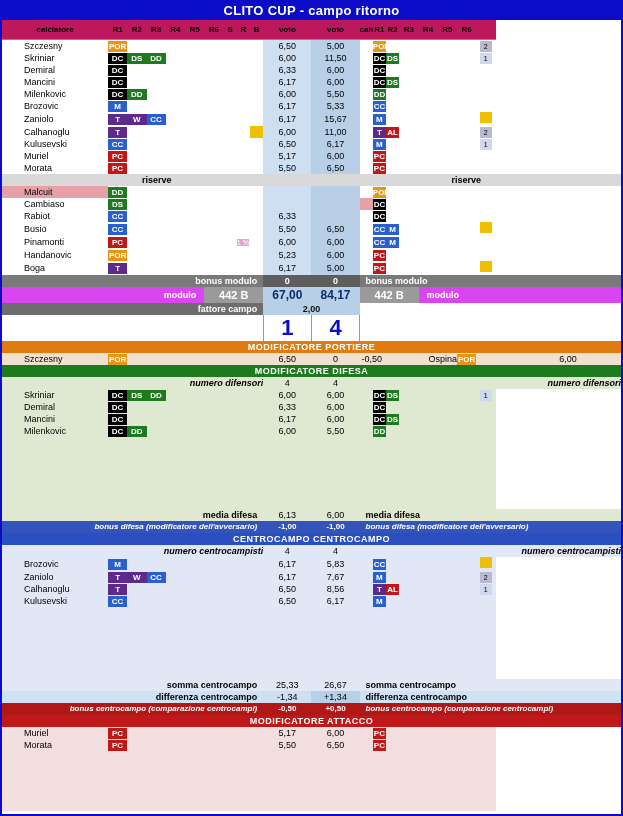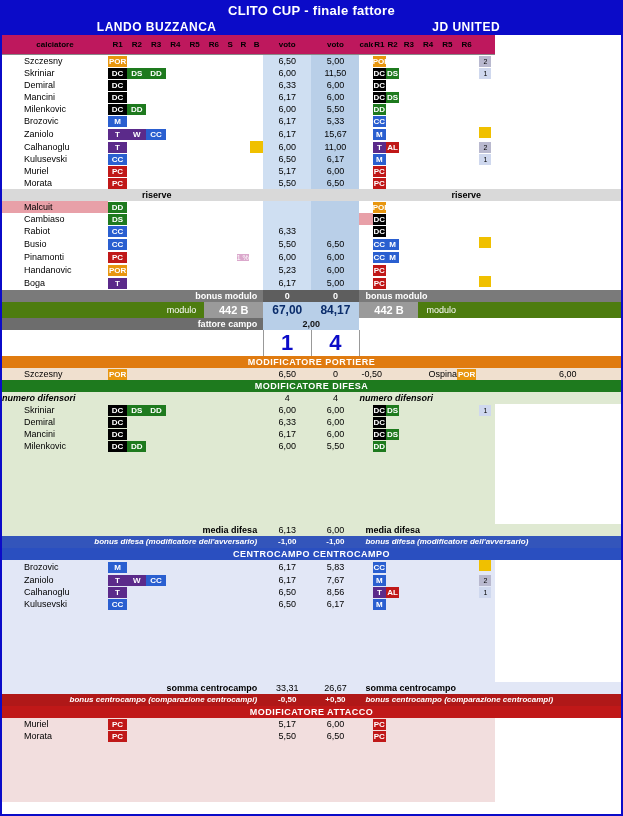--- a/index.html
+++ b/index.html
@@ -41,58 +41,58 @@
   .r-al  { background:#c01818; color:#ffffff; }
 
   .mark-a { background:#f0c000; }
 
   .riserve-hdr { background:#d9d9d9; font-weight:bold; text-align:center; font-size:9px; height:12px; }
   .pink { background:#e8a0a8; }
 
   .bonusmod { background:#7a7a7a; color:#ffffff; font-weight:bold; text-align:right; padding-right:6px; font-size:9px; }
   .bonusmod.l { text-align:left; padding-left:6px; }
   .bonusval { background:#5e5e5e; color:#ffffff; font-weight:bold; text-align:center; font-size:9px; }
-  .modulo-lbl { background:#4d7c0f; color:#ffffff; font-weight:normal; text-align:right; padding-right:8px; font-size:9px; }
+  .modulo-lbl { background:#d946ef; color:#ffffff; font-weight:bold; text-align:right; padding-right:8px; font-size:9px; }
   .modulo-lbl.l { text-align:left; padding-left:8px; }
   .modulo-val { background:#9a9a9a; color:#ffffff; font-weight:bold; text-align:center; font-size:11px; }
   .tot-val { background:#b8cfe8; color:#0b2d6b; font-weight:bold; text-align:center; font-size:12px; }
   .fattore { background:#6d6d6d; color:#ffffff; font-weight:bold; text-align:right; padding-right:6px; font-size:9px; }
   .fattore-val { background:#b8cfe8; color:#111; font-weight:bold; text-align:center; font-size:9px; }
 
   .goal-l { background:#ffffff; color:#0b0bc8; font-weight:bold; font-size:22px; text-align:center; height:26px; line-height:26px; border-left:1px solid #999; border-right:1px solid #999;}
   .goal-r { background:#ffffff; color:#0b0bc8; font-weight:bold; font-size:22px; text-align:center; height:26px; line-height:26px; border-left:1px solid #999; border-right:1px solid #999;}
 
   .band { color:#ffffff; font-weight:bold; text-align:center; font-size:9px; height:12px; line-height:12px; letter-spacing:0.5px; }
   .band-por { background:#e07b10; }
   .band-dif { background:#1e7a1e; }
   .band-cen { background:#2a4fc0; }
   .band-att { background:#c01818; }
 
   .sec-por td { background:#f0e0cf; }
   .sec-dif td { background:#dfe9d2; }
   .sec-cen td { background:#e2e7f6; }
   .sec-att td { background:#f2dede; }
 
-  .subhdr { font-style:italic; font-weight:bold; text-align:left; font-size:9px;margin-top:24px; }
+  .subhdr { font-style:italic; font-weight:bold; text-align:right; font-size:9px;margin-top:24px; }
   .sumlbl { font-weight:bold; text-align:right; padding-right:6px; font-size:9px; }
   .sumlbl.l { text-align:left; padding-left:6px; }
   .bonusrow { background:#3355bb; color:#ffffff; font-style:italic; font-weight:bold; text-align:right; padding-right:6px; font-size:8px; }
   .bonusrow.l { text-align:left; padding-left:6px; }
   .bonusrow-val { background:#3355bb; color:#ffffff; font-weight:bold; text-align:center; font-size:8px; }
   .bonusrow-red { background:#b01818; color:#ffffff; font-style:italic; font-weight:bold; text-align:right; padding-right:6px; font-size:8px; }
   .bonusrow-red.l { text-align:left; padding-left:6px; }
   .bonusrow-red-val { background:#b01818; color:#ffffff; font-weight:bold; text-align:center; font-size:8px; }
   .cmpblue { background:#cfe2f3; }
 </style>
 </head>
 <body>
 
 <div class="page">
 
-  <div class="title-bar">CLITO CUP - finale fattore</div>
+  <div class="title-bar">CLITO CUP - campo ritorno</div>
 
   <table>
     <colgroup>
       <col style="width:88px">
         <col style="width:16px">
         <col style="width:16px">
         <col style="width:16px">
         <col style="width:16px">
         <col style="width:16px">
         <col style="width:16px">
@@ -107,24 +107,20 @@
       <col style="width:16px">
         <col style="width:16px">
         <col style="width:16px">
         <col style="width:16px">
         <col style="width:16px">
         <col style="width:16px">
       <col style="width:88px">
     </colgroup>
 
     <tbody>
-        <tr>
-      <td class="teamhdr" colspan="11">LANDO BUZZANCA</td>
-      <td class="teamhdr" colspan="11">JD UNITED</td>
-    </tr>
 
     <tr>
       <td class="colhdr">calciatore</td>
       <td class="colhdr">R1</td>
       <td class="colhdr">R2</td>
       <td class="colhdr">R3</td>
       <td class="colhdr">R4</td>
       <td class="colhdr">R5</td>
       <td class="colhdr">R6</td>
       <td class="colhdr">S</td>
@@ -842,20 +838,26 @@
     <tr>
       <td class="bonusrow" colspan="10">bonus difesa (modificatore dell'avversario)</td>
       <td class="bonusrow-val">-1,00</td>
       <td class="bonusrow-val">-1,00</td>
       <td class="bonusrow l" colspan="10">bonus difesa (modificatore dell'avversario)</td>
     </tr>
 
     <tr>
       <td class="band band-cen" colspan="22">CENTROCAMPO CENTROCAMPO</td>
     </tr>
+    <tr class="sec-cen">
+      <td class="subhdr" colspan="10">numero centrocampisti</td>
+      <td class="voto">4</td>
+      <td class="voto2">4</td>
+      <td class="subhdr" colspan="10">numero centrocampisti</td>
+    </tr>
     </tbody>
       <tbody id="centro-body">
         <tr class="sec-cen">
           <td class="name">Brozovic</td>
           <td><span class="rolebox r-m">M</span></td>
           <td></td>
           <td></td>
           <td></td>
           <td></td>
           <td></td>
@@ -1068,23 +1070,29 @@
           <td></td>
           <td></td>
           <td></td>
           <td></td>
           <td style="text-align:right;padding-right:4px"></td>
         </tr>
       </tbody>
     <tbody>
         <tr class="sec-cen">
       <td class="sumlbl" colspan="10">somma centrocampo</td>
-      <td class="voto">33,31</td>
+      <td class="voto">25,33</td>
       <td class="voto2">26,67</td>
       <td class="sumlbl l" colspan="10">somma centrocampo</td>
+    </tr>
+    <tr class="cmpblue">
+      <td class="sumlbl" colspan="10">differenza centrocampo</td>
+      <td class="voto">-1,34</td>
+      <td class="voto2">+1,34</td>
+      <td class="sumlbl l" colspan="10">differenza centrocampo</td>
     </tr>
     <tr>
       <td class="bonusrow-red" colspan="10">bonus centrocampo (comparazione centrocampi)</td>
       <td class="bonusrow-red-val">-0,50</td>
       <td class="bonusrow-red-val">+0,50</td>
       <td class="bonusrow-red l" colspan="10">bonus centrocampo (comparazione centrocampi)</td>
     </tr>
 
     <tr>
       <td class="band band-att" colspan="22">MODIFICATORE ATTACCO</td>

